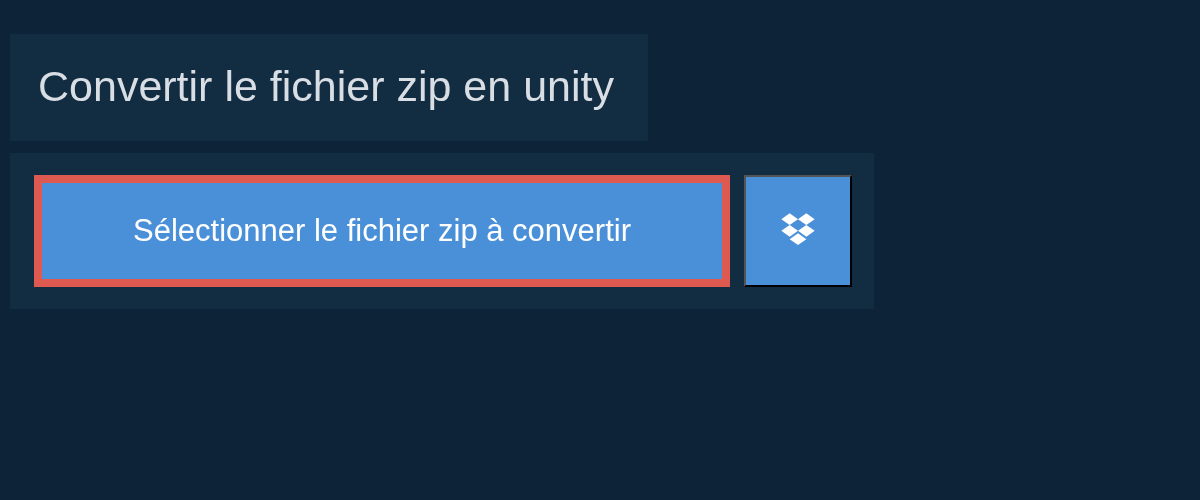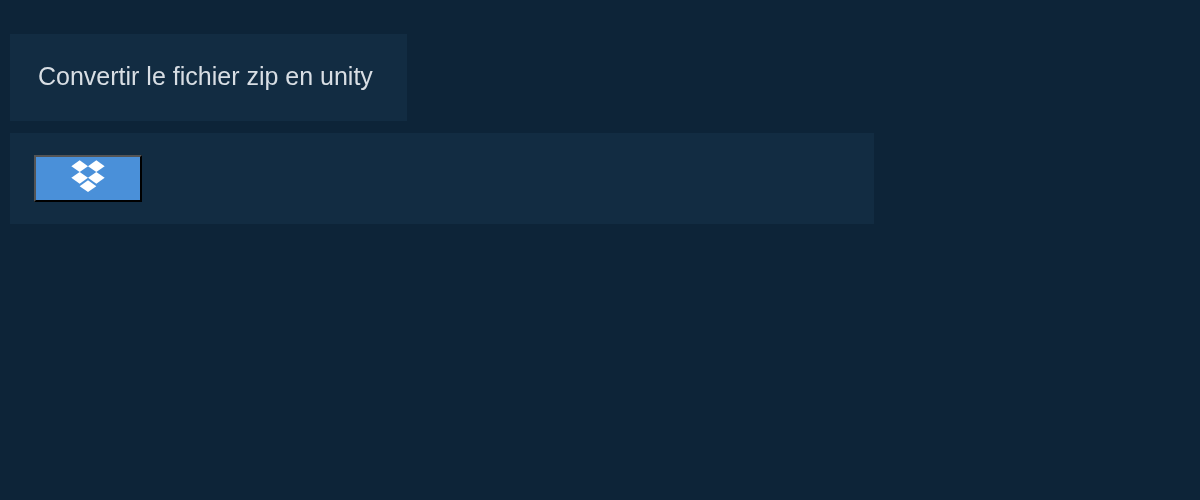--- a/index.html
+++ b/index.html
@@ -18,21 +18,21 @@
 
     .header-band {
       background: #122c42;
       display: inline-block;
       padding: 28px 34px 30px 28px;
       margin: 34px 0 0 10px;
     }
 
     .header-title {
       color: #d8dee4;
-      font-size: 25px;
+      font-size: 43px;
       font-weight: 400;
     }
 
     .button-panel {
       background: #122c42;
       margin: 12px 0 0 10px;
       width: 864px;
       padding: 22px 22px 22px 24px;
       display: flex;
       gap: 14px;
@@ -72,20 +72,23 @@
 </head>
 <body>
 
 
 
 <div class="header-band">
   <h1 class="header-title">Convertir le fichier zip en unity</h1>
 </div>
 
 <div class="button-panel">
+  <button class="select-button">
+    <span>Sélectionner le fichier zip à convertir</span>
+  </button>
   <button class="dropbox-button">
     <span>
       <svg viewBox="0 0 48 48" xmlns="http://www.w3.org/2000/svg">
         <path d="M14 4 L24 11 L14 18 L4 11 Z"></path>
         <path d="M34 4 L44 11 L34 18 L24 11 Z"></path>
         <path d="M14 18 L24 25 L14 32 L4 25 Z"></path>
         <path d="M34 18 L44 25 L34 32 L24 25 Z"></path>
         <path d="M24 28 L34 35 L24 42 L14 35 Z"></path>
       </svg>
     </span>

